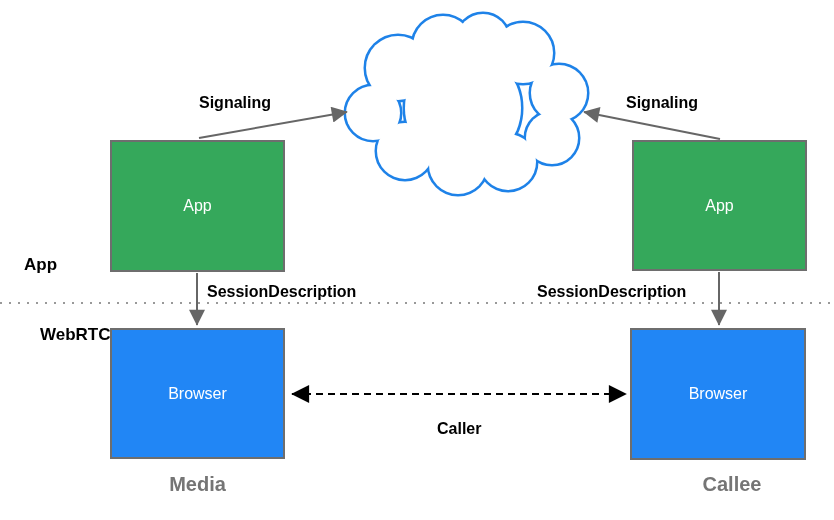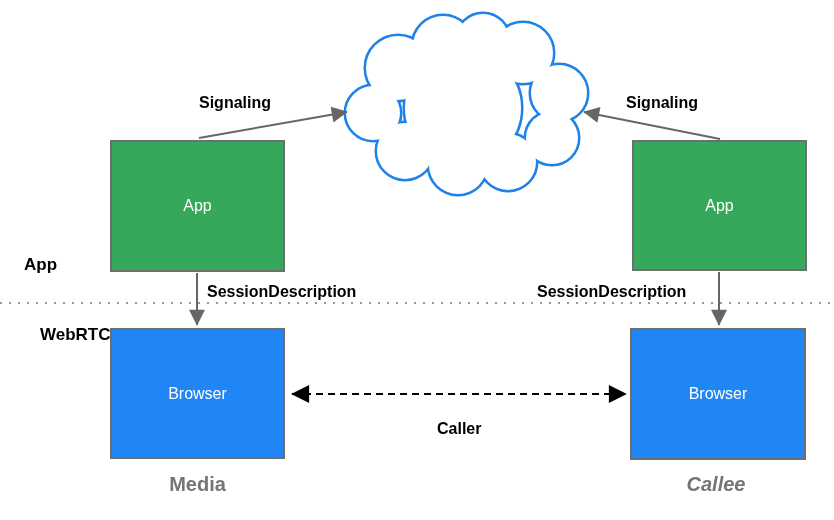--- a/index.html
+++ b/index.html
@@ -44,21 +44,21 @@
   .lbl-sd-right { left: 535px; top: 284px; background: #ffffff; padding: 0 2px; }
   .lbl-media    { left: 437px; top: 421px; }
   .lbl-layer-app    { left: 24px; top: 256px; font-size: 17px; }
   .lbl-layer-webrtc { left: 40px; top: 326px; font-size: 17px; }
   .lbl-role {
     font-size: 20px;
     color: var(--role-gray, #757575);
     text-align: center;
   }
   .lbl-caller { left: 110px; top: 474px; width: 175px; }
-  .lbl-callee { left: 628px; top: 474px; width: 176px; font-style: italic; }
+  .lbl-callee { left: 644px; top: 474px; width: 176px; }
 </style>
 </head>
 <body>
 
 <div class="canvas">
 
   <svg class="gfx" width="834" height="520" viewBox="0 0 834 520">
     <defs>
       <marker id="mArrowGray" viewBox="0 0 10 10" refX="9.5" refY="5" markerWidth="9" markerHeight="8" orient="auto-start-reverse">
         <path d="M0 0 L10 5 L0 10 Z" style="fill:var(--arrow-gray,#666666)"></path>

